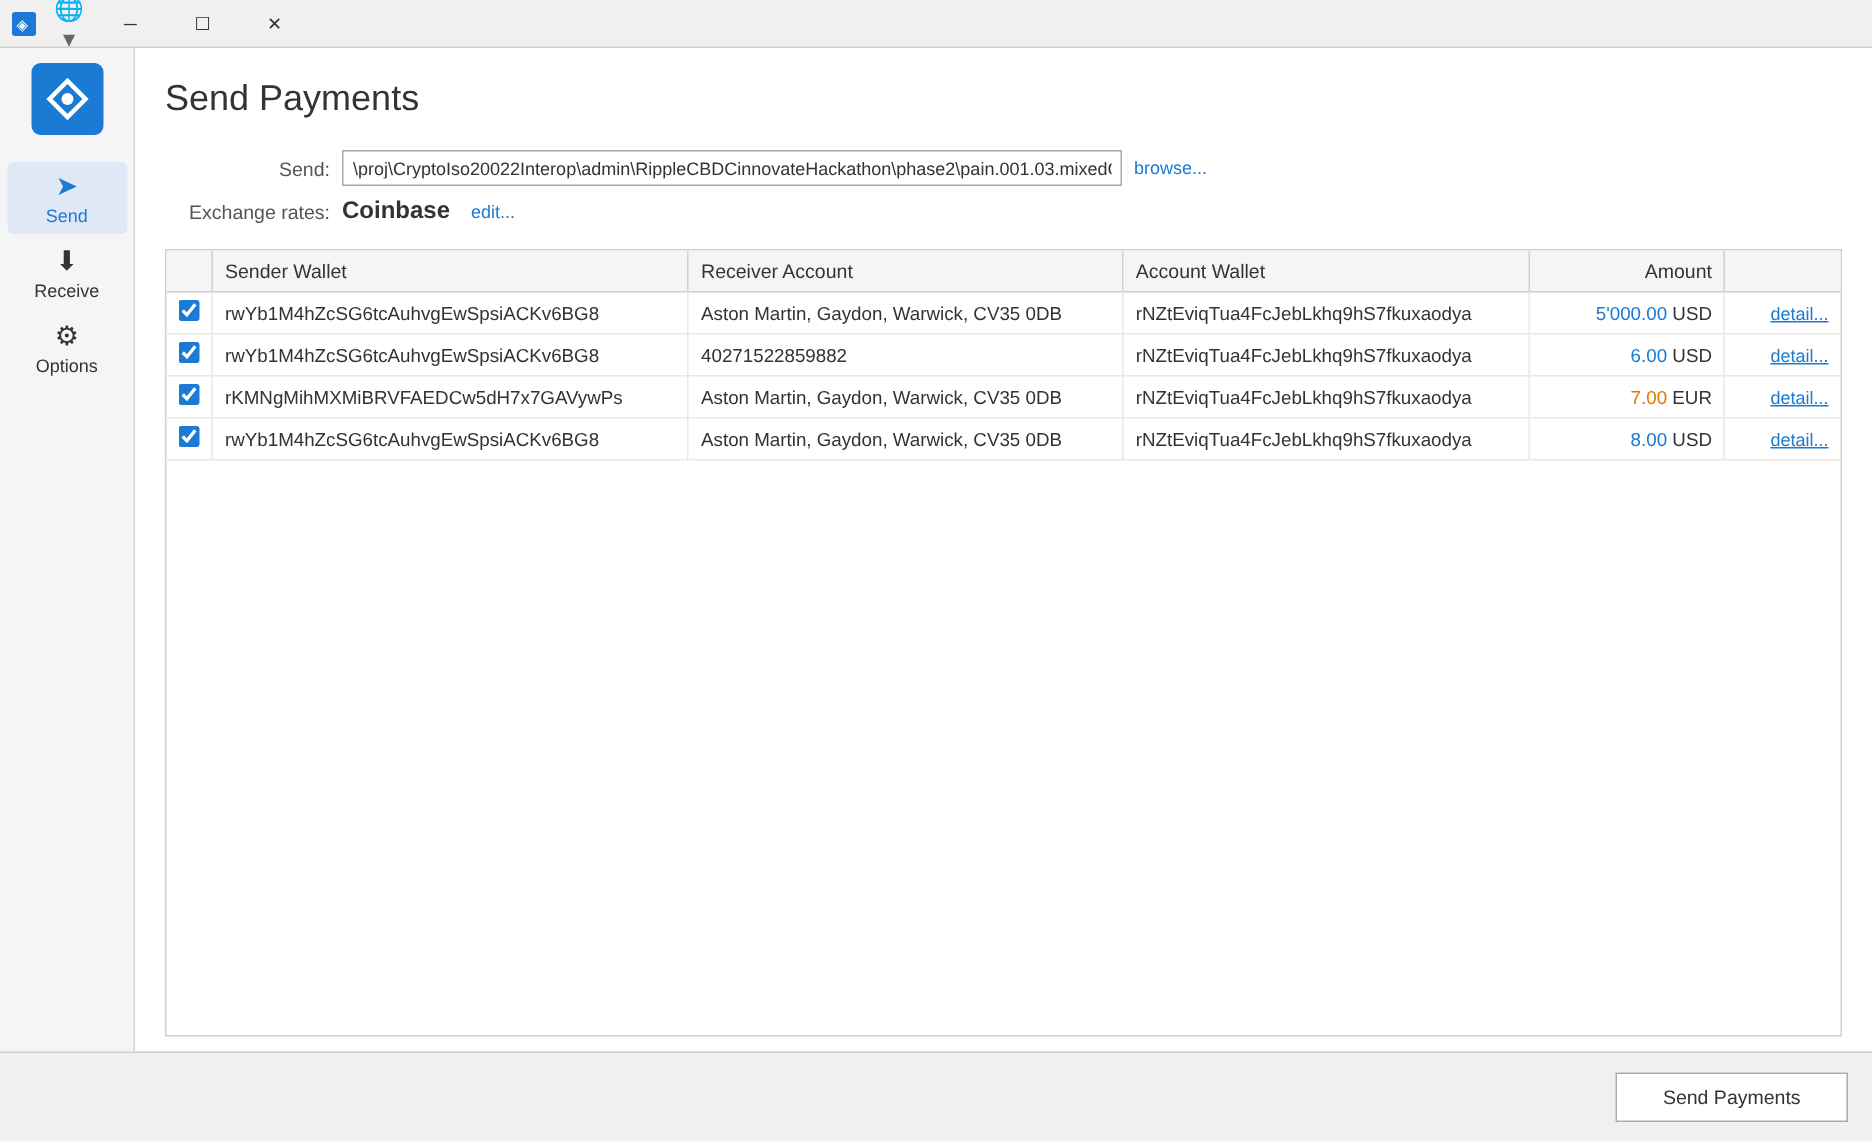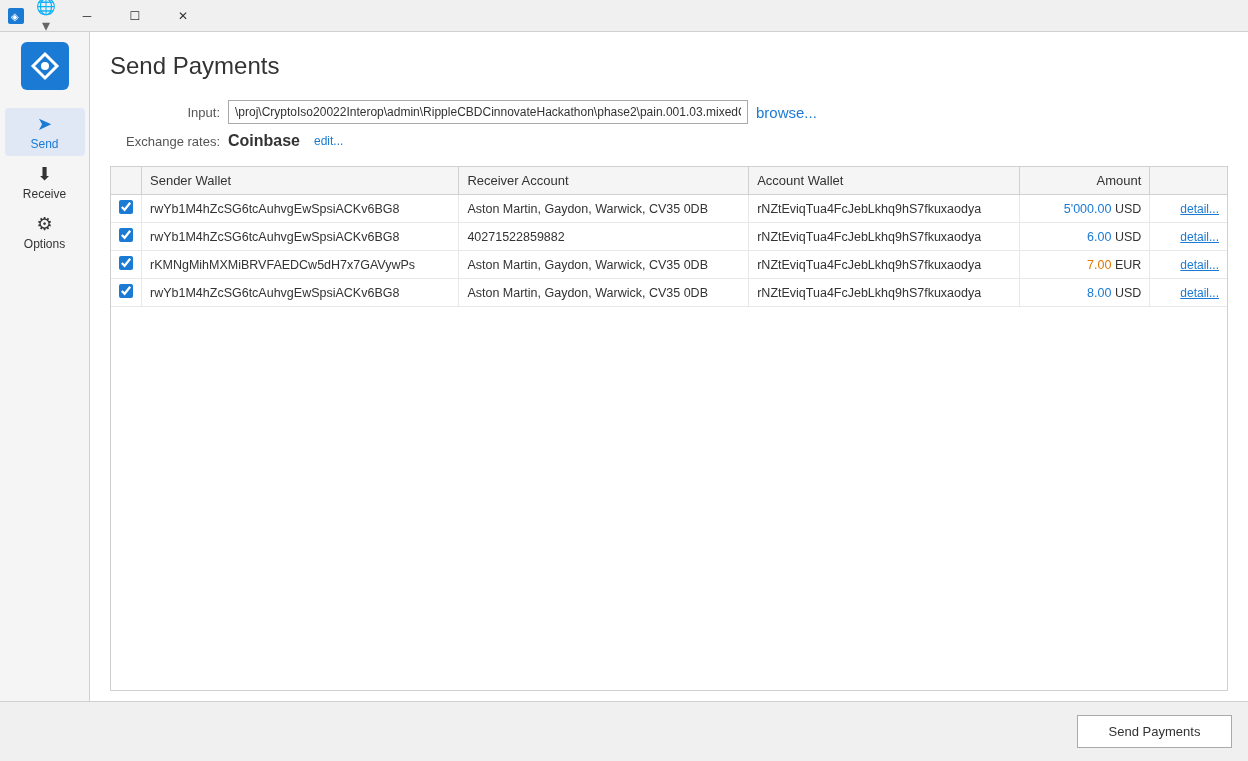--- a/index.html
+++ b/index.html
@@ -153,21 +153,21 @@
       height: 24px;
       border: 1px solid #aaa;
       padding: 0 6px;
       font-size: 12px;
       color: #333;
       background: white;
     }
     .browse-link {
       color: #1a7ad4;
       cursor: pointer;
-      font-size: 15px;
+      font-size: 12px;
       text-decoration: none;
     }
     .coinbase-text {
       font-size: 16px;
       color: #333;
       margin-right: 6px;
       font-weight: bold;
     }
     .edit-link {
       color: #1a7ad4;
@@ -284,21 +284,21 @@
       <span class="sidebar-item-icon">⚙</span>
       <span>Options</span>
     </div>
   </div>
 
   <div class="main-content">
     <h1 class="page-title">Send Payments</h1>
 
     <div class="form-section">
       <div class="form-row">
-        <span class="form-label">Input:</span>
+        <span class="form-label">Send:</span>
         <input class="file-path-input" type="text" value="\proj\CryptoIso20022Interop\admin\RippleCBDCinnovateHackathon\phase2\pain.001.03.mixedCcy.xml" style="">
         <a class="browse-link" href="#">browse...</a>
       </div>
       <div class="form-row">
         <span class="form-label">Exchange rates:</span>
         <span class="coinbase-text">Coinbase</span>
         <a class="edit-link" href="#">edit...</a>
       </div>
     </div>
 

